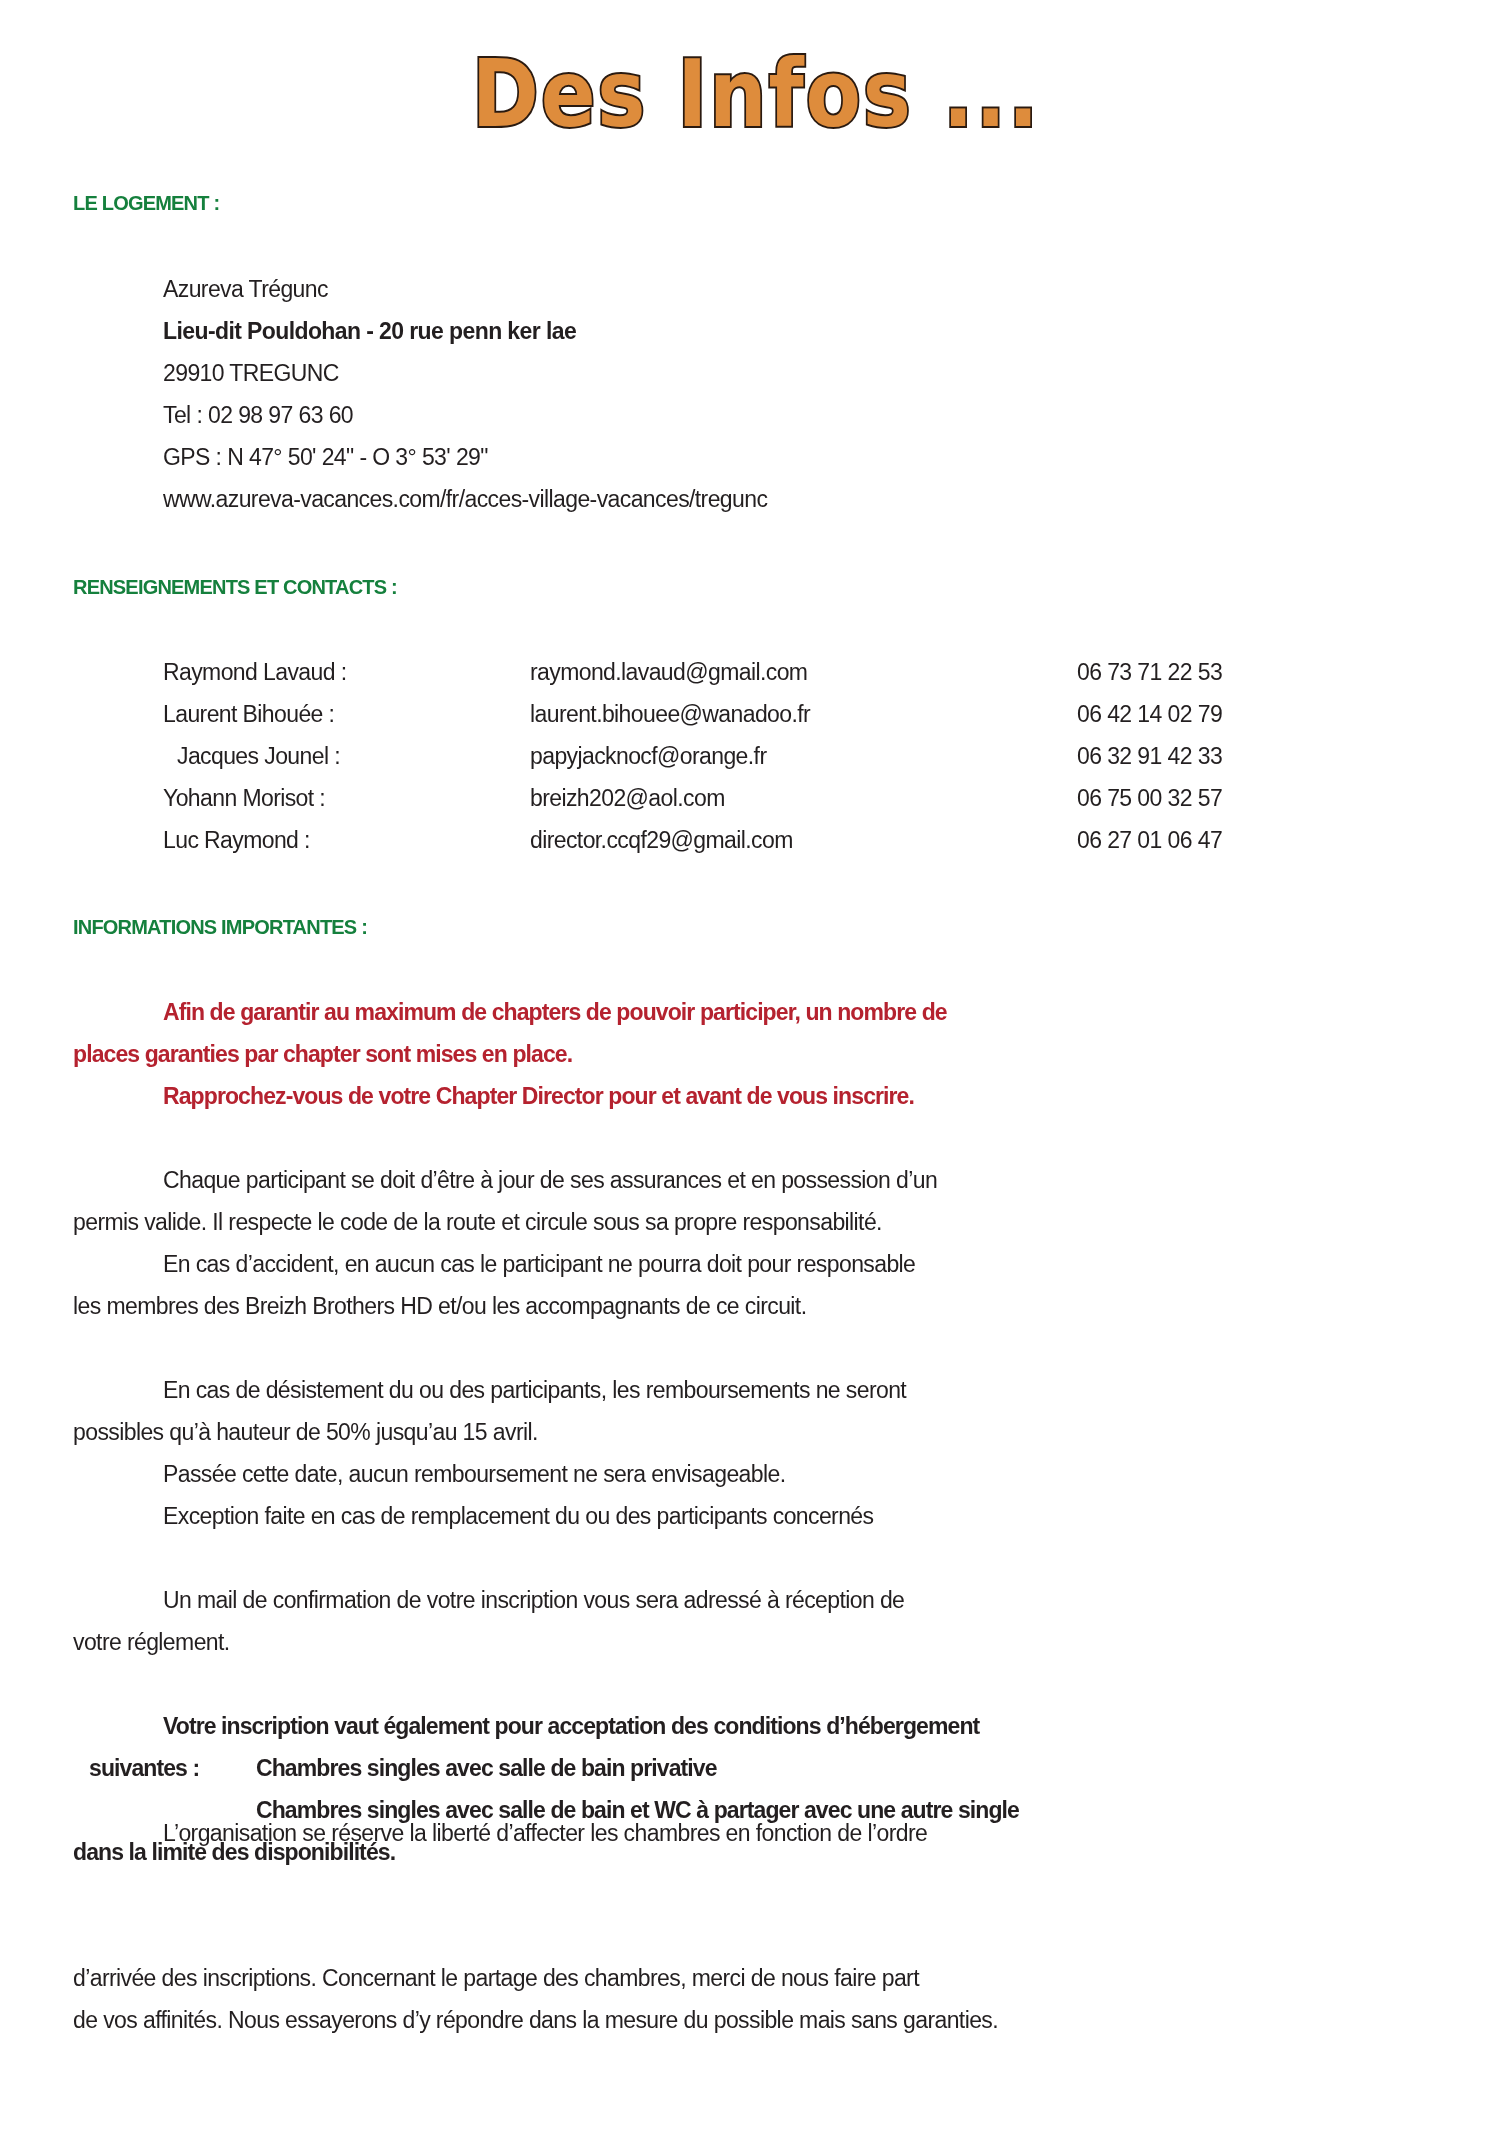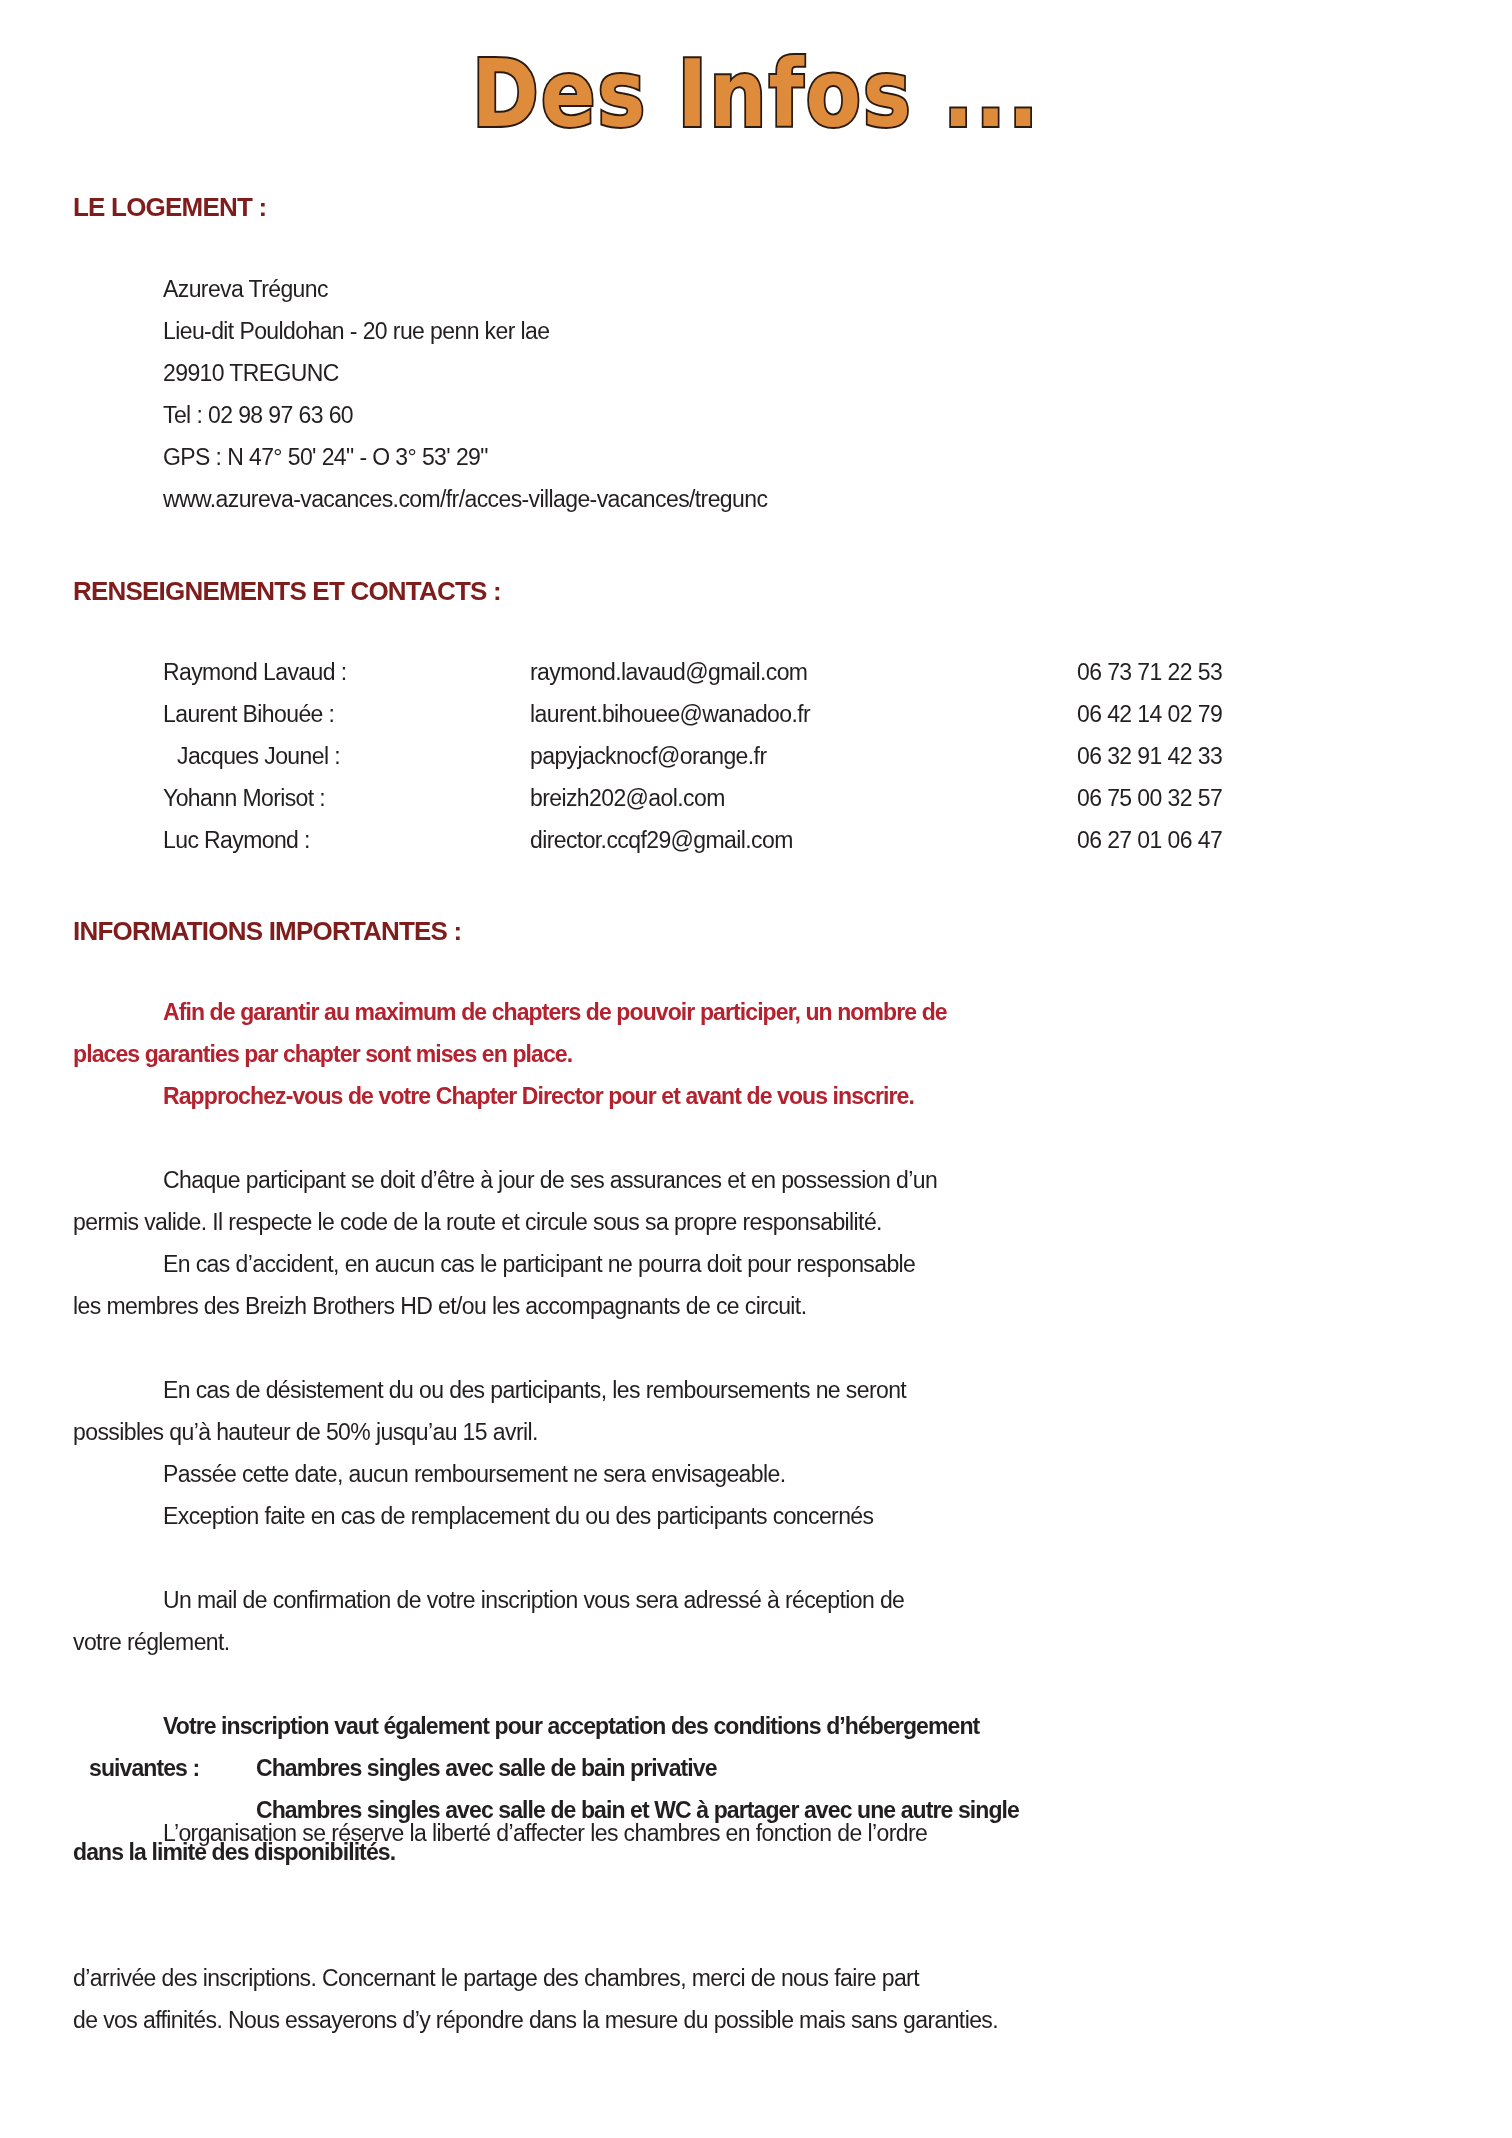--- a/index.html
+++ b/index.html
@@ -25,23 +25,23 @@
       -webkit-text-stroke: 4px #2a1a10;
       paint-order: stroke fill;
       line-height: 110px;
       transform: scaleX(0.88);
     }
     .section-heading {
       position: absolute;
       left: 73px;
       font-family: "Liberation Sans", sans-serif;
       font-weight: bold;
-      font-size: 26px;
+      font-size: 20px;
       letter-spacing: -0.8px;
-      color: #7f1d1d;
+      color: #15803d;
     }
     .line {
       position: absolute;
       font-family: "Liberation Sans", sans-serif;
       font-size: 23px;
       letter-spacing: -0.6px;
       white-space: nowrap;
       color: #231f20;
     }
     .indent { left: 163px; }
@@ -53,21 +53,21 @@
     .contact-phone { left: 1077px; }
   </style>
 </head>
 <body>
 
 <div class="title">Des Infos ...</div>
 
 <div class="section-heading" style="top:192px;">LE LOGEMENT :</div>
 <div>
   <div class="line indent" style="top:276px;">Azureva Trégunc</div>
-  <div class="line indent" style="top:318px;">Lieu-dit Pouldohan - 20 rue penn ker lae</div>
+  <div class="line indent" style="top:318px;font-weight:bold;">Lieu-dit Pouldohan - 20 rue penn ker lae</div>
   <div class="line indent" style="top:360px;">29910 TREGUNC</div>
   <div class="line indent" style="top:402px;">Tel : 02 98 97 63 60</div>
   <div class="line indent" style="top:444px;">GPS : N 47° 50' 24" - O 3° 53' 29"</div>
   <div class="line indent" style="top:486px;">www.azureva-vacances.com/fr/acces-village-vacances/tregunc</div>
 </div>
 
 <div class="section-heading" style="top:576px;">RENSEIGNEMENTS ET CONTACTS :</div>
 <div>
   <div>
     <div class="line contact-name" style="top:659px;">Raymond Lavaud :</div>

